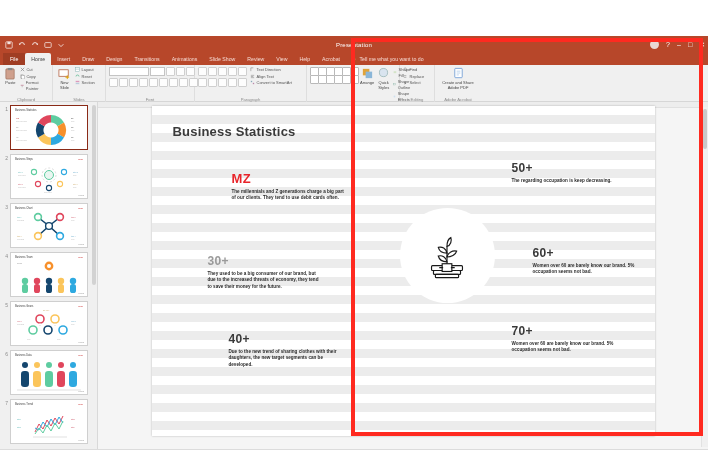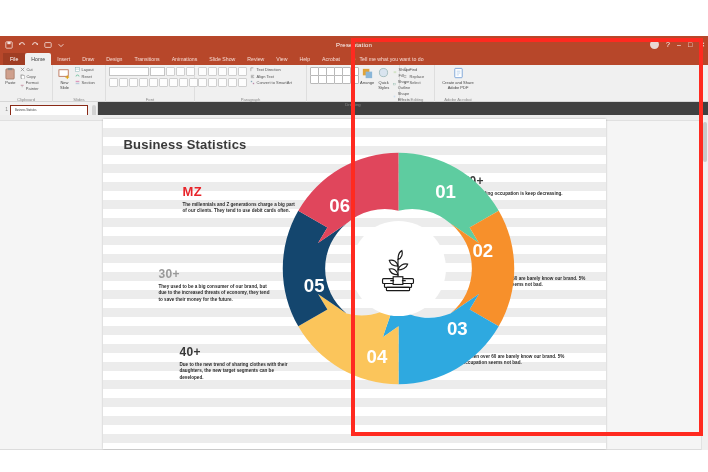--- a/index.html
+++ b/index.html
@@ -39,21 +39,21 @@
   .smallitem{display:flex;align-items:center;gap:1.5px;font-size:4px;color:#555;line-height:5.5px;}
   .smallitem .si{width:5px;height:5px;display:inline-block;}
   .gridicons{display:grid;grid-template-columns:repeat(6,7px);grid-auto-rows:7px;gap:1px;}
   .gridicons div{width:7px;height:7px;border:.4px solid #b9b9b9;background:#fff;border-radius:1px;}
   .fontrow{display:flex;gap:1px;align-items:center;}
   .ffield{width:38px;height:7px;border:.5px solid #c4c4c4;background:#fff;}
   .sfield{width:13px;height:7px;border:.5px solid #c4c4c4;background:#fff;}
   .mini{width:7px;height:7px;border:.4px solid #cfcfcf;background:#fdfdfd;border-radius:1px;}
 
   
-  .body{display:flex;height:347px;background:#404040;flex-direction:column;}
+  .body{display:flex;height:347px;background:#404040;}
 
   
   .thumbs{width:93px;background:#f0f0f0;border-right:1px solid #d9d9d9;padding:3px 2px 0 2px;position:relative;overflow:hidden;}
   .thumbrow{display:flex;gap:2px;margin-bottom:4px;}
   .thnum{width:6px;font-size:5px;color:#8c8c8c;text-align:right;padding-top:1px;line-height:6px;}
   .thumb{width:76px;height:43px;background:#fff;border:.7px solid #cfcfcf;position:relative;overflow:hidden;}
   .thumb.sel{border:1.6px solid #8a2a17;}
   .thumb .tt{position:absolute;left:4px;top:3px;font-size:2.6px;color:#3a3a3a;}
   .thumb .tr{position:absolute;right:4px;top:3px;font-size:2.2px;color:#c33;}
   .thumb .tfoot{position:absolute;right:3px;bottom:2px;font-size:2px;color:#999;}
@@ -639,48 +639,20 @@
           <div class="txtblk" style="left:381px;top:140px;width:118px;">
             <div class="hd hd-dark">60+</div>
             <div class="bd" style="margin-top:3px;">Women over 60 are barely know our brand. 5% occupation seems not bad.</div>
           </div>
 
           <div class="txtblk" style="left:360px;top:218px;width:118px;">
             <div class="hd hd-dark">70+</div>
             <div class="bd" style="margin-top:3px;">Women over 60 are barely know our brand. 5% occupation seems not bad.</div>
           </div>
 
-          <div class="donut">
-            <svg viewBox="-130 -130 260 260" width="255" height="255">
-              <g>
-                <path d="M0,-118 A118,118 0 0,1 102.2,-59 L72.5,-41.9 L82,-26 L53,-45.8 A59,59 0 0,0 0,-59 Z" fill="#5ECCA0"></path>
-                <text class="seg-label" x="48" y="-72" text-anchor="middle">01</text>
-              </g>
-              <g>
-                <path d="M102.2,-59 A118,118 0 0,1 102.2,59 L72.5,41.9 L82,26 L53,45.8 A59,59 0 0,0 53,-45.8 L82,-26 L72.5,-41.9 Z" fill="#F7902B"></path>
-                <text class="seg-label" x="86" y="-12" text-anchor="middle">02</text>
-              </g>
-              <g>
-                <path d="M102.2,59 A118,118 0 0,1 0,118 L0,59 L-16,70 L-5,38 A59,59 0 0,0 53,45.8 L82,26 L72.5,41.9 Z" fill="#2EA9E0"></path>
-                <text class="seg-label" x="60" y="68" text-anchor="middle">03</text>
-              </g>
-              <g>
-                <path d="M0,118 A118,118 0 0,1 -102.2,59 L-72.5,41.9 L-82,26 L-53,45.8 A59,59 0 0,0 -5,38 L-16,70 L0,59 Z" fill="#FBC55B"></path>
-                <text class="seg-label" x="-22" y="96" text-anchor="middle">04</text>
-              </g>
-              <g>
-                <path d="M-102.2,59 A118,118 0 0,1 -102.2,-59 L-72.5,-41.9 L-82,-26 L-53,-45.8 A59,59 0 0,0 -53,45.8 L-82,26 L-72.5,41.9 Z" fill="#14466E"></path>
-                <text class="seg-label" x="-86" y="24" text-anchor="middle">05</text>
-              </g>
-              <g>
-                <path d="M-102.2,-59 A118,118 0 0,1 0,-118 L0,-59 A59,59 0 0,0 -53,-45.8 L-82,-26 L-72.5,-41.9 Z" fill="#E0465C"></path>
-                <text class="seg-label" x="-60" y="-58" text-anchor="middle">06</text>
-              </g>
-            </svg>
-          </div>
 
           <div class="hub">
             <div class="hubcircle">
               <svg viewBox="0 0 60 60" width="58" height="58">
                 <g fill="none" stroke="#1a1a1a" stroke-width="1.2">
                   <path d="M30 40 V20"></path>
                   <path d="M30 20c0-5 2-8 4-9 1 3 0 8-4 9z"></path>
                   <path d="M30 27c-4 0-8-2-9-6 4-1 8 1 9 6z"></path>
                   <path d="M30 31c4 0 9-2 10-6-4-1-9 1-10 6z"></path>
                   <path d="M30 36c-4 0-8-2-9-6 4-1 8 1 9 6z"></path>

